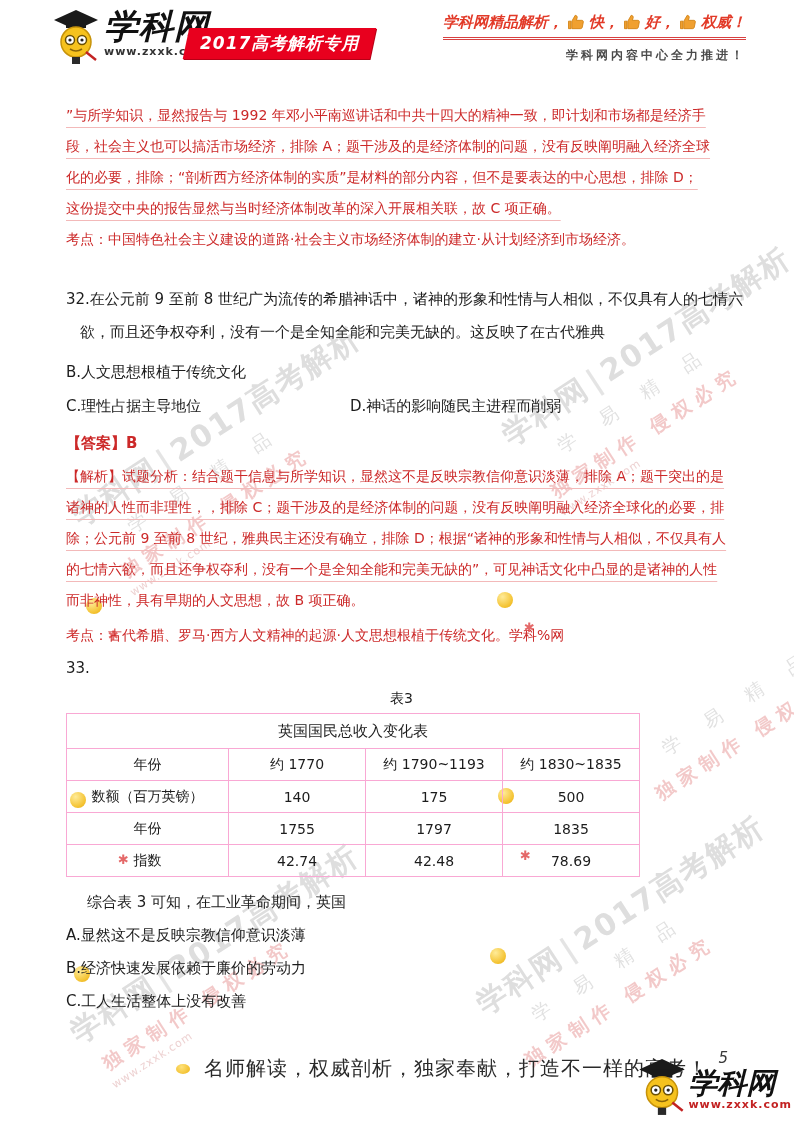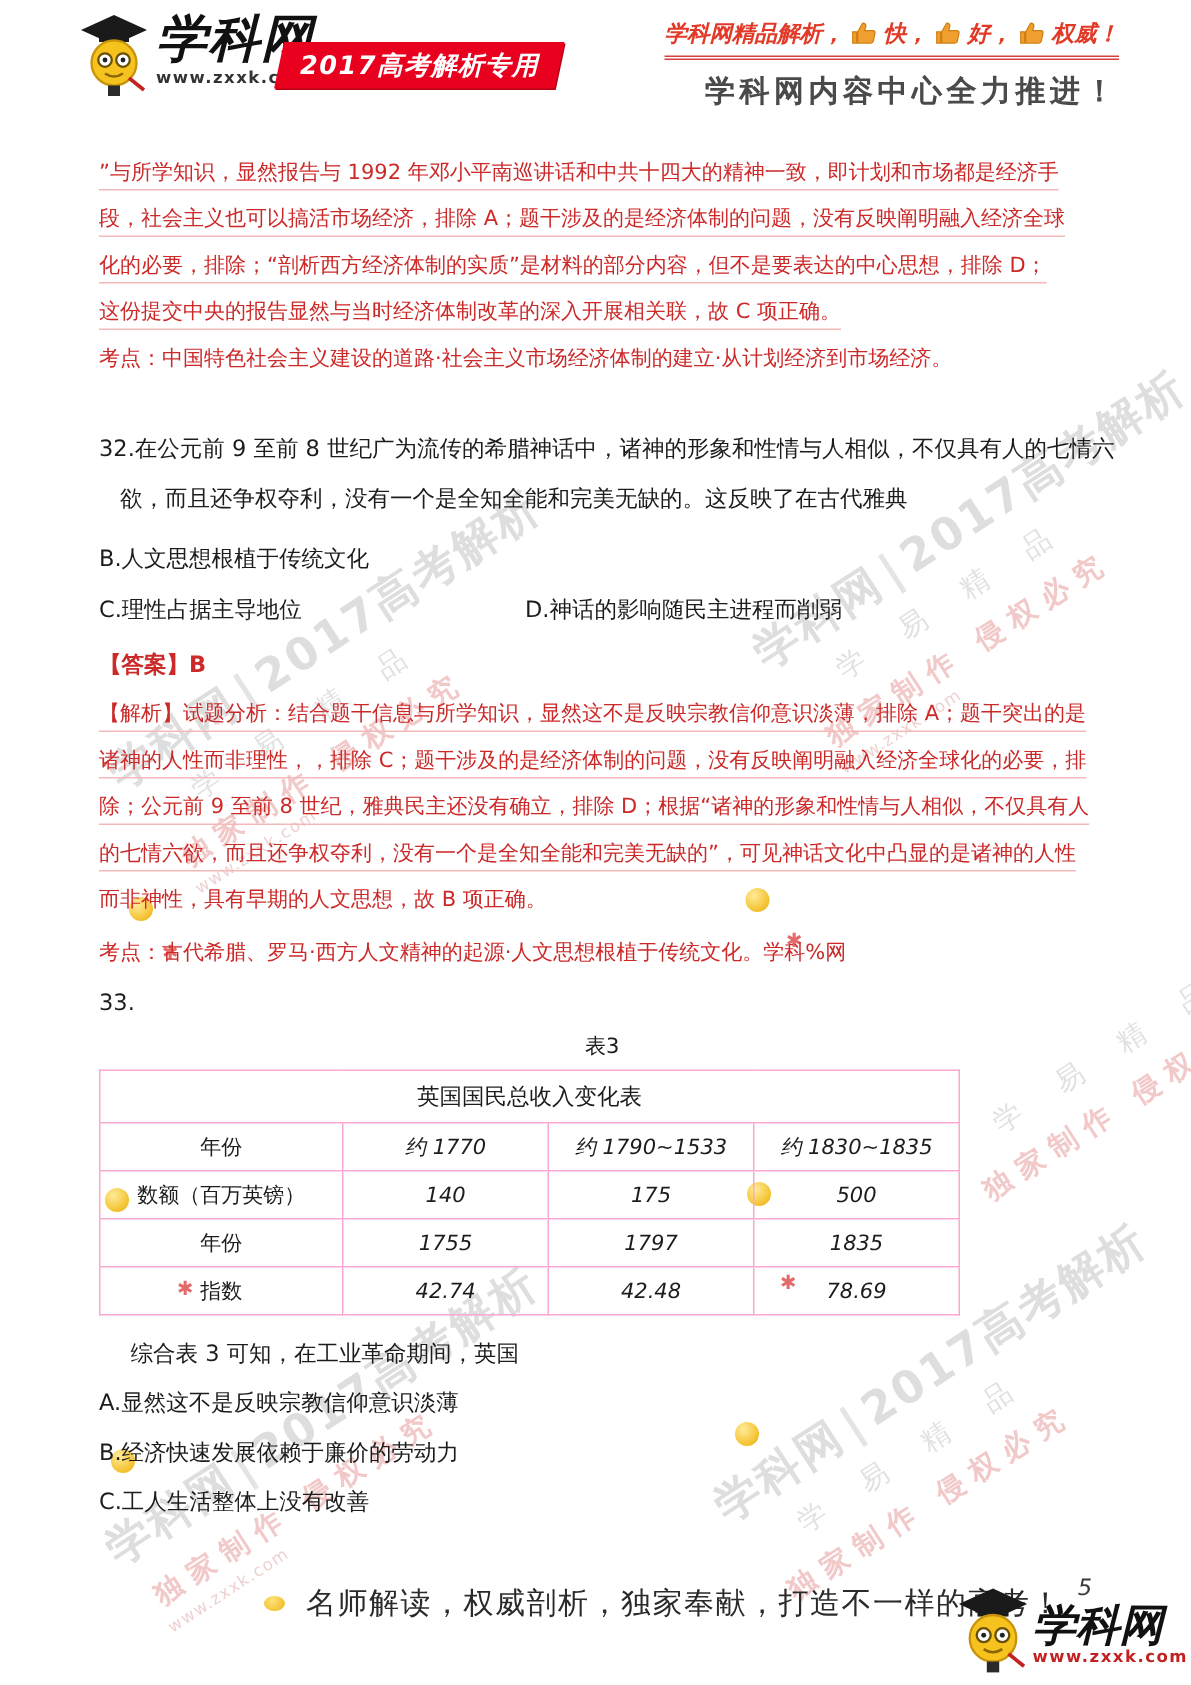--- a/index.html
+++ b/index.html
@@ -28,21 +28,21 @@
   .logo-url { font-size:11px; font-weight:bold; color:#333; letter-spacing:1px; margin-top:1px; }
   .banner { position:absolute; left:186px; top:28px; background:#e8001e; transform:skewX(-12deg);
             padding:4px 14px; box-shadow:1px 1px 0 #b50016; }
   .banner span { display:inline-block; transform:skewX(12deg); color:#fff; font-weight:bold;
                  font-style:italic; font-size:17px; letter-spacing:1px; white-space:nowrap; }
   .slogans { position:absolute; right:48px; top:12px; text-align:right; }
   .slogan1 { display:flex; align-items:center; justify-content:flex-end; gap:3px;
              font-size:15px; font-weight:bold; font-style:italic; color:#e23a28;
              padding-bottom:5px; border-bottom:3px double #d84040; white-space:nowrap; }
   .thumb { width:20px; height:20px; }
-  .slogan2 { margin-top:7px; font-size:20px; font-weight:bold; color:#4a4a4a; letter-spacing:3px; }
+  .slogan2 { margin-top:7px; font-size:12px; font-weight:bold; color:#4a4a4a; letter-spacing:3px; }
 
   
   .content { position:relative; z-index:1; padding:0 57px 0 66px; color:#1c1c1c; }
   .line { font-size:14px; line-height:31px; white-space:nowrap; }
   .red { color:#cc2929; }
   .red-u { text-decoration:underline; text-decoration-color:#f3b9b9; text-decoration-thickness:1px; text-underline-offset:7px; }
   .black-line { font-size:15px; line-height:33px; white-space:nowrap; }
   .indent { padding-left:14px; }
   .answer31 { margin-top:12px; }
   .q32 { margin-top:28px; }
@@ -51,21 +51,21 @@
   .answer-label { margin-top:4px; font-size:15px; line-height:32px; font-weight:bold; }
   .analysis { margin-top:2px; }
   .kaodian32 { margin-top:4px; }
   .q33num { margin-top:2px; font-size:15px; line-height:30px; }
   .tbl-caption { margin-top:4px; text-align:center; font-size:14px; line-height:22px; }
   table.datatable { border-collapse:collapse; margin-top:4px; width:574px; }
   table.datatable td { border:1px solid #f9a8d4; font-size:14px; text-align:center; padding:0 4px;
                        height:32px; color:#1c1c1c; }
   table.datatable td.title-cell { height:35px; font-size:15px; }
   table.datatable td.label-col { width:142px; }
-  table.datatable td.val-col { width:120px;font-style:italic; }
+  table.datatable td.val-col { width:120px; }
   .stem33 { margin-top:10px; font-size:15px; line-height:30px;margin-left:21px; }
   .opts33 .opt33 { font-size:15px; line-height:33px; margin-top:0; }
   .opts33 { margin-top:2px; }
   .opt33 { white-space:nowrap; }
 
   
   .footer { position:absolute; left:0; right:0; bottom:0; height:90px; z-index:2; }
   .footer-slogan { position:absolute; left:176px; top:22px; display:flex; align-items:center; gap:14px;
                    font-size:20px; color:#2a2a2a; letter-spacing:1px; white-space:nowrap; }
   .footer-mini-mascot { width:14px; height:10px; border-radius:50%;
@@ -201,21 +201,21 @@
       <div class="q33num black-line">33.</div>
       <div class="tbl-caption">表3</div>
       <table class="datatable">
         <tbody>
             <tr>
           <td colspan="4" class="title-cell">英国国民总收入变化表</td>
         </tr>
         <tr>
           <td class="label-col">年份</td>
           <td class="val-col">约 1770</td>
-          <td class="val-col">约 1790~1533</td>
+          <td class="val-col">约 1790~1193</td>
           <td class="val-col">约 1830~1835</td>
         </tr>
         <tr>
           <td class="label-col">数额（百万英镑）</td>
           <td class="val-col">140</td>
           <td class="val-col">175</td>
           <td class="val-col">500</td>
         </tr>
         <tr>
           <td class="label-col">年份</td>

